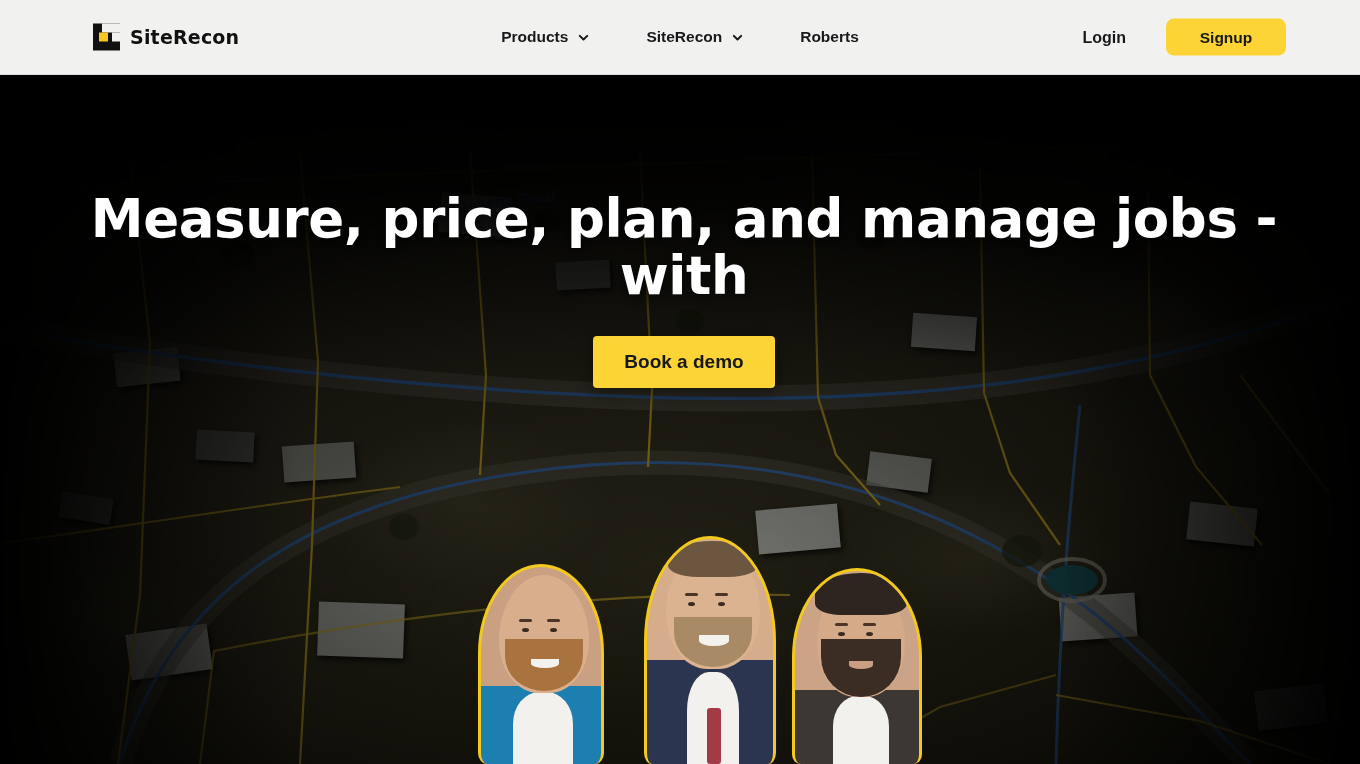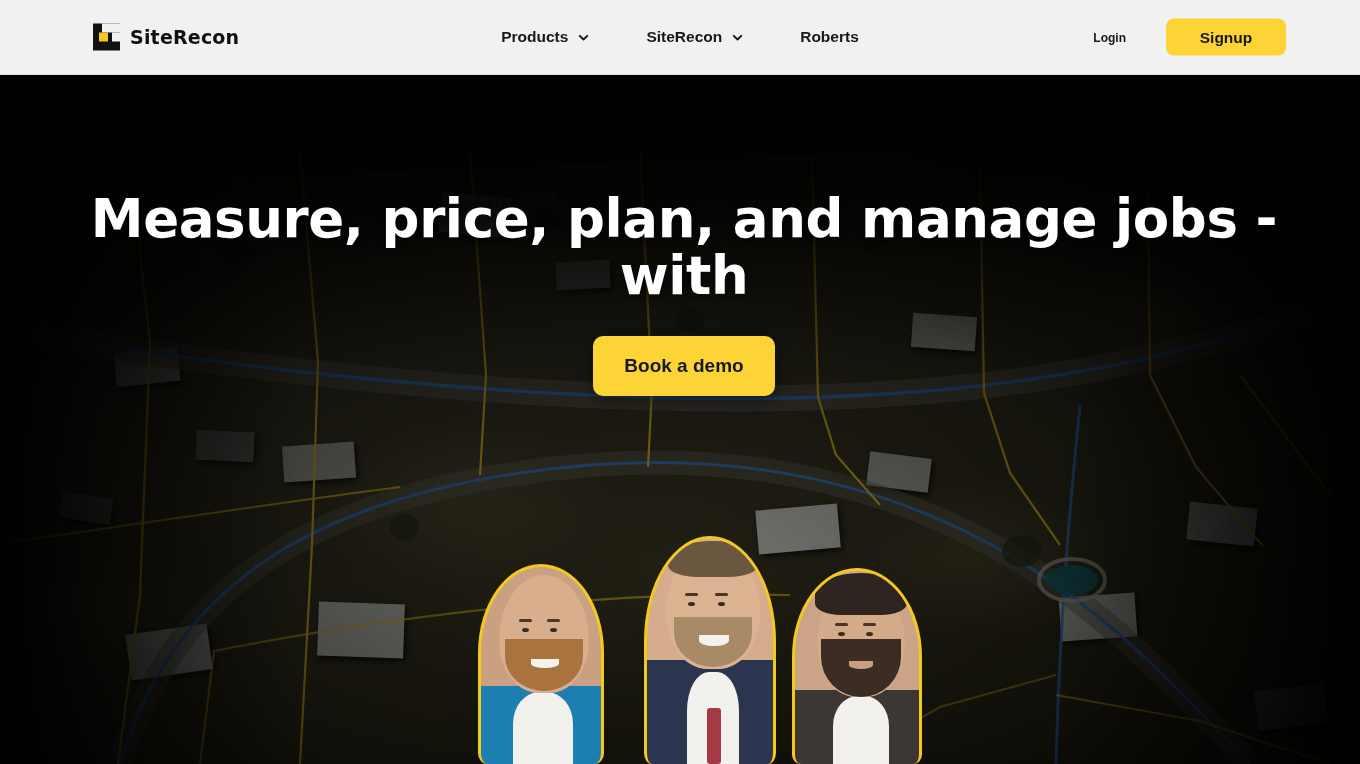--- a/index.html
+++ b/index.html
@@ -89,21 +89,21 @@
   }
   .chev { display:block; width:13px; height:13px; flex:0 0 auto; }
   .chev svg { display:block; }
 
   .header-right {
     position:absolute; right:74px; top:50%;
     transform:translateY(-50%);
     display:flex; align-items:center; gap:40px;
   }
   .login-link {
-    font-size:12px; font-weight:bold;
+    font-size:16px; font-weight:bold;
     color:#16181A; cursor:pointer;
     text-decoration:none;
     white-space:nowrap;
   }
   .signup-btn {
     display:flex; align-items:center; justify-content:center;
     width:120px; height:37px;
     background:#FCD435;
     border:none; border-radius:8px;
     font-family:"Liberation Sans", sans-serif;
@@ -178,24 +178,24 @@
     line-height:57px;
     font-weight:bold;
     color:#ffffff;
     letter-spacing:-0.4px;
     text-shadow:0 2px 14px rgba(0,0,0,.75);
     padding:0 60px;
   }
   .cta-wrap { margin-top:32px; display:flex; justify-content:center; }
   .cta-btn {
     display:flex; align-items:center; justify-content:center;
-    width:182px; height:60px;
+    width:182px; height:52px;
     background:#FCD435;
     color:#16181A;
-    border:none; border-radius:10px;
+    border:none; border-radius:4px;
     font-family:"Liberation Sans", sans-serif;
     font-size:19px; font-weight:bold;
     cursor:pointer;
     box-shadow:0 4px 18px rgba(0,0,0,.45);
     white-space:nowrap;
   }
 
   
   .people {
     position:absolute;

